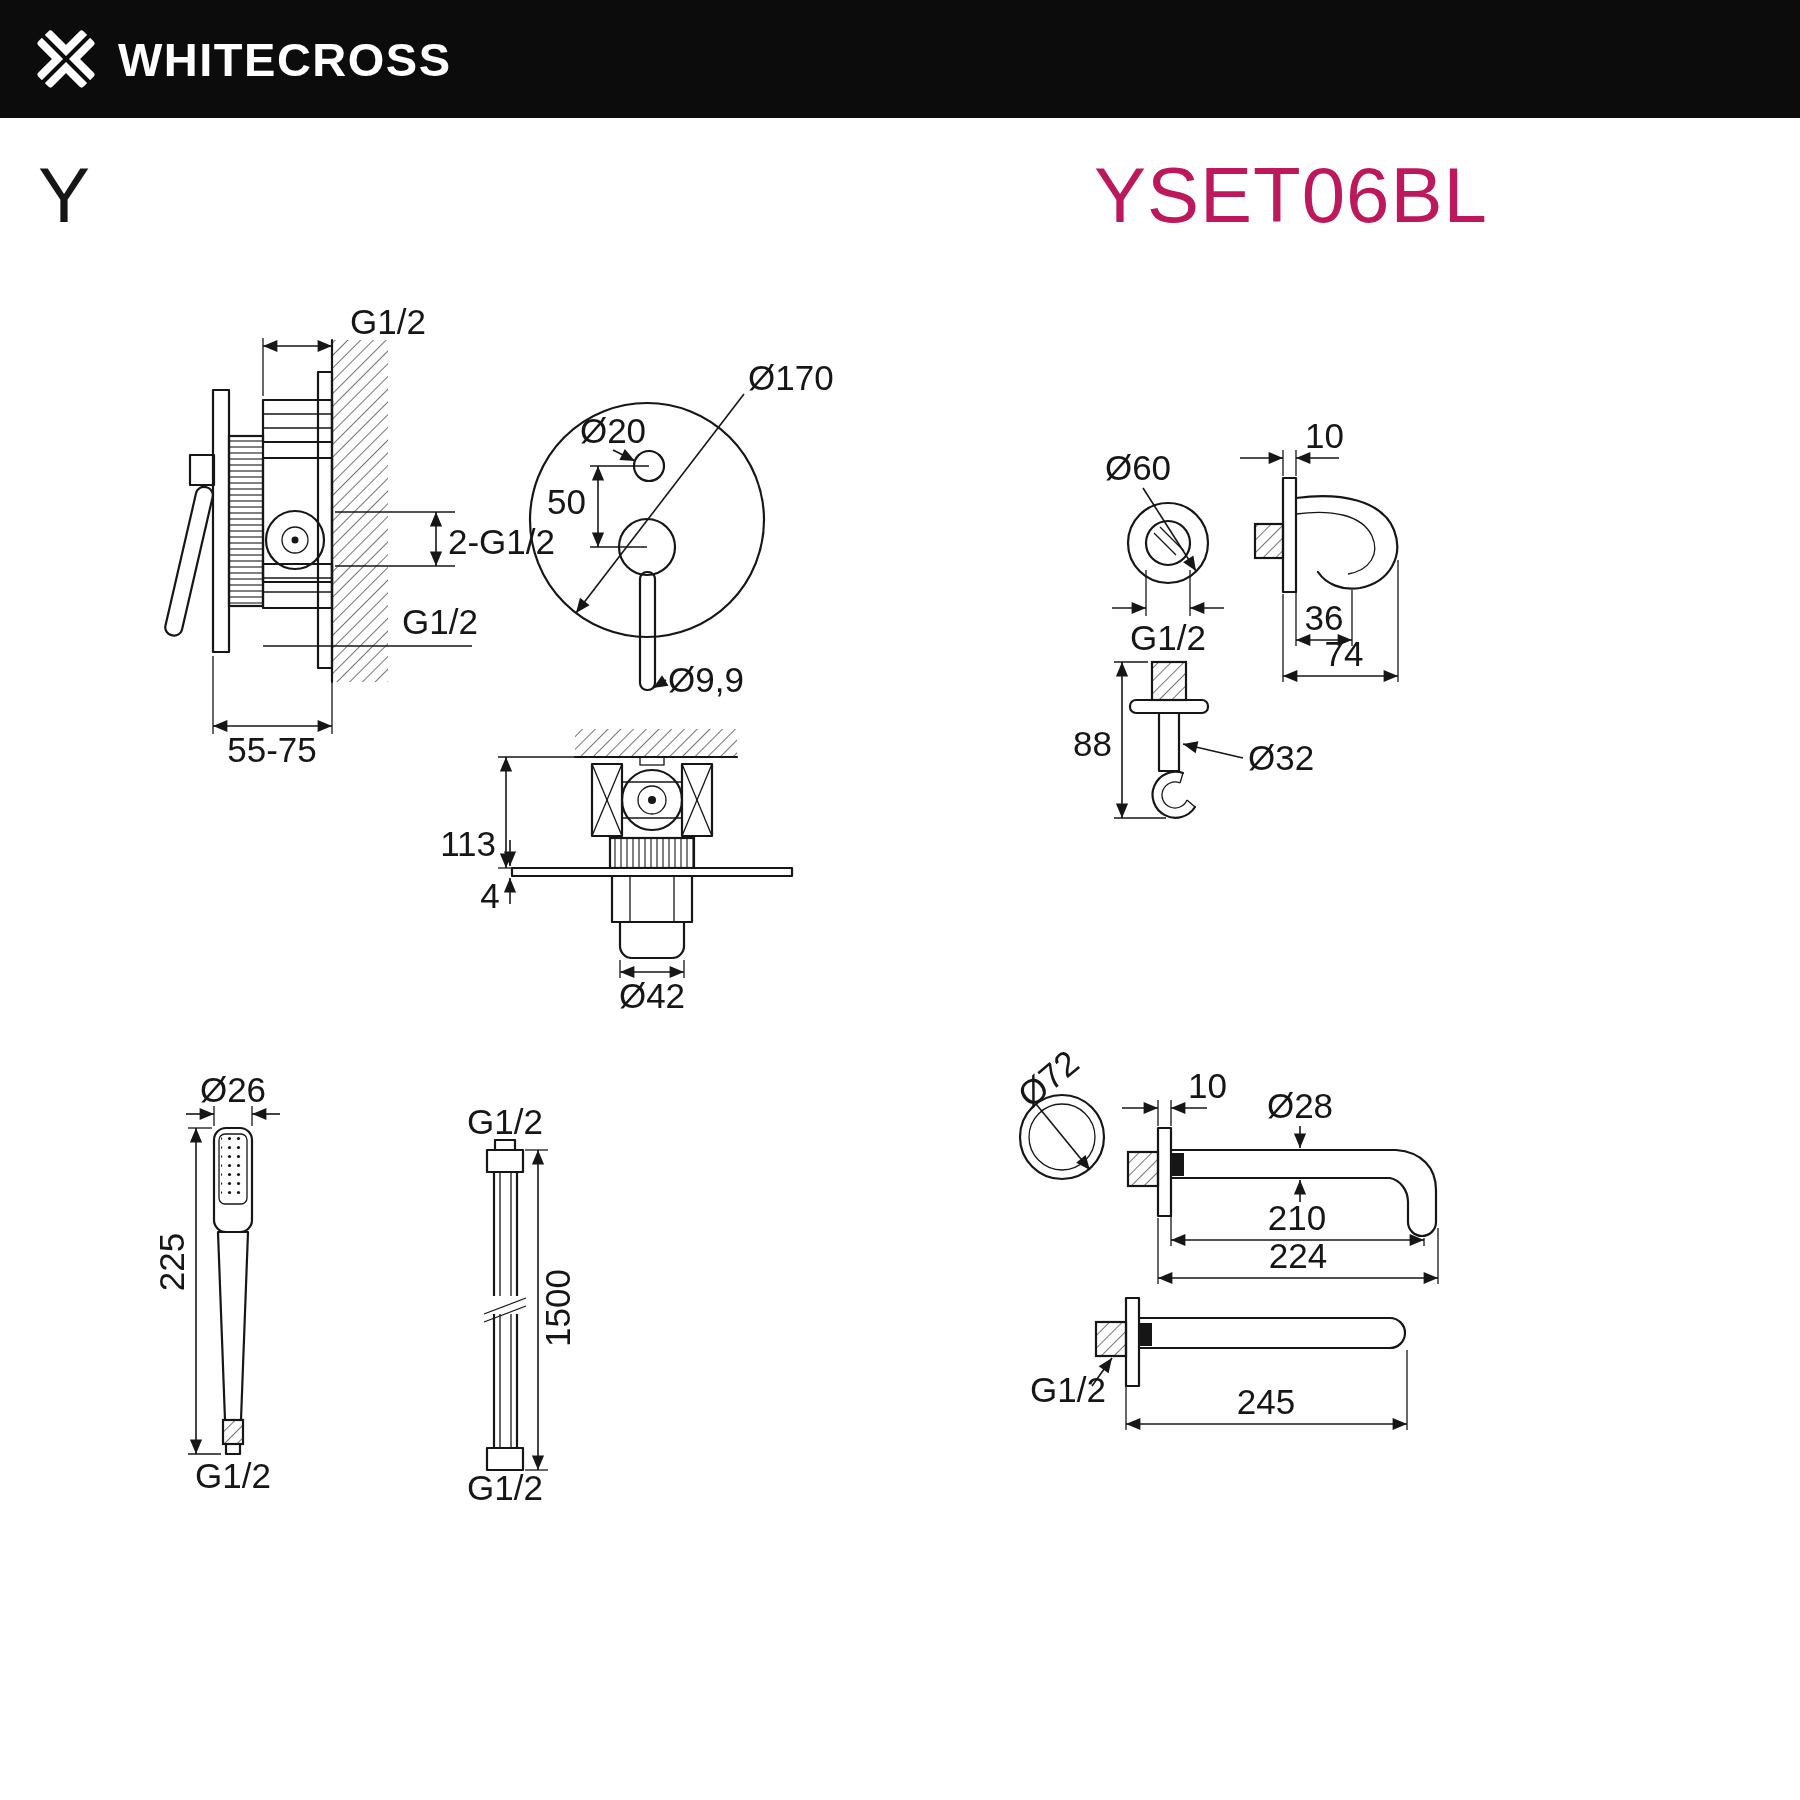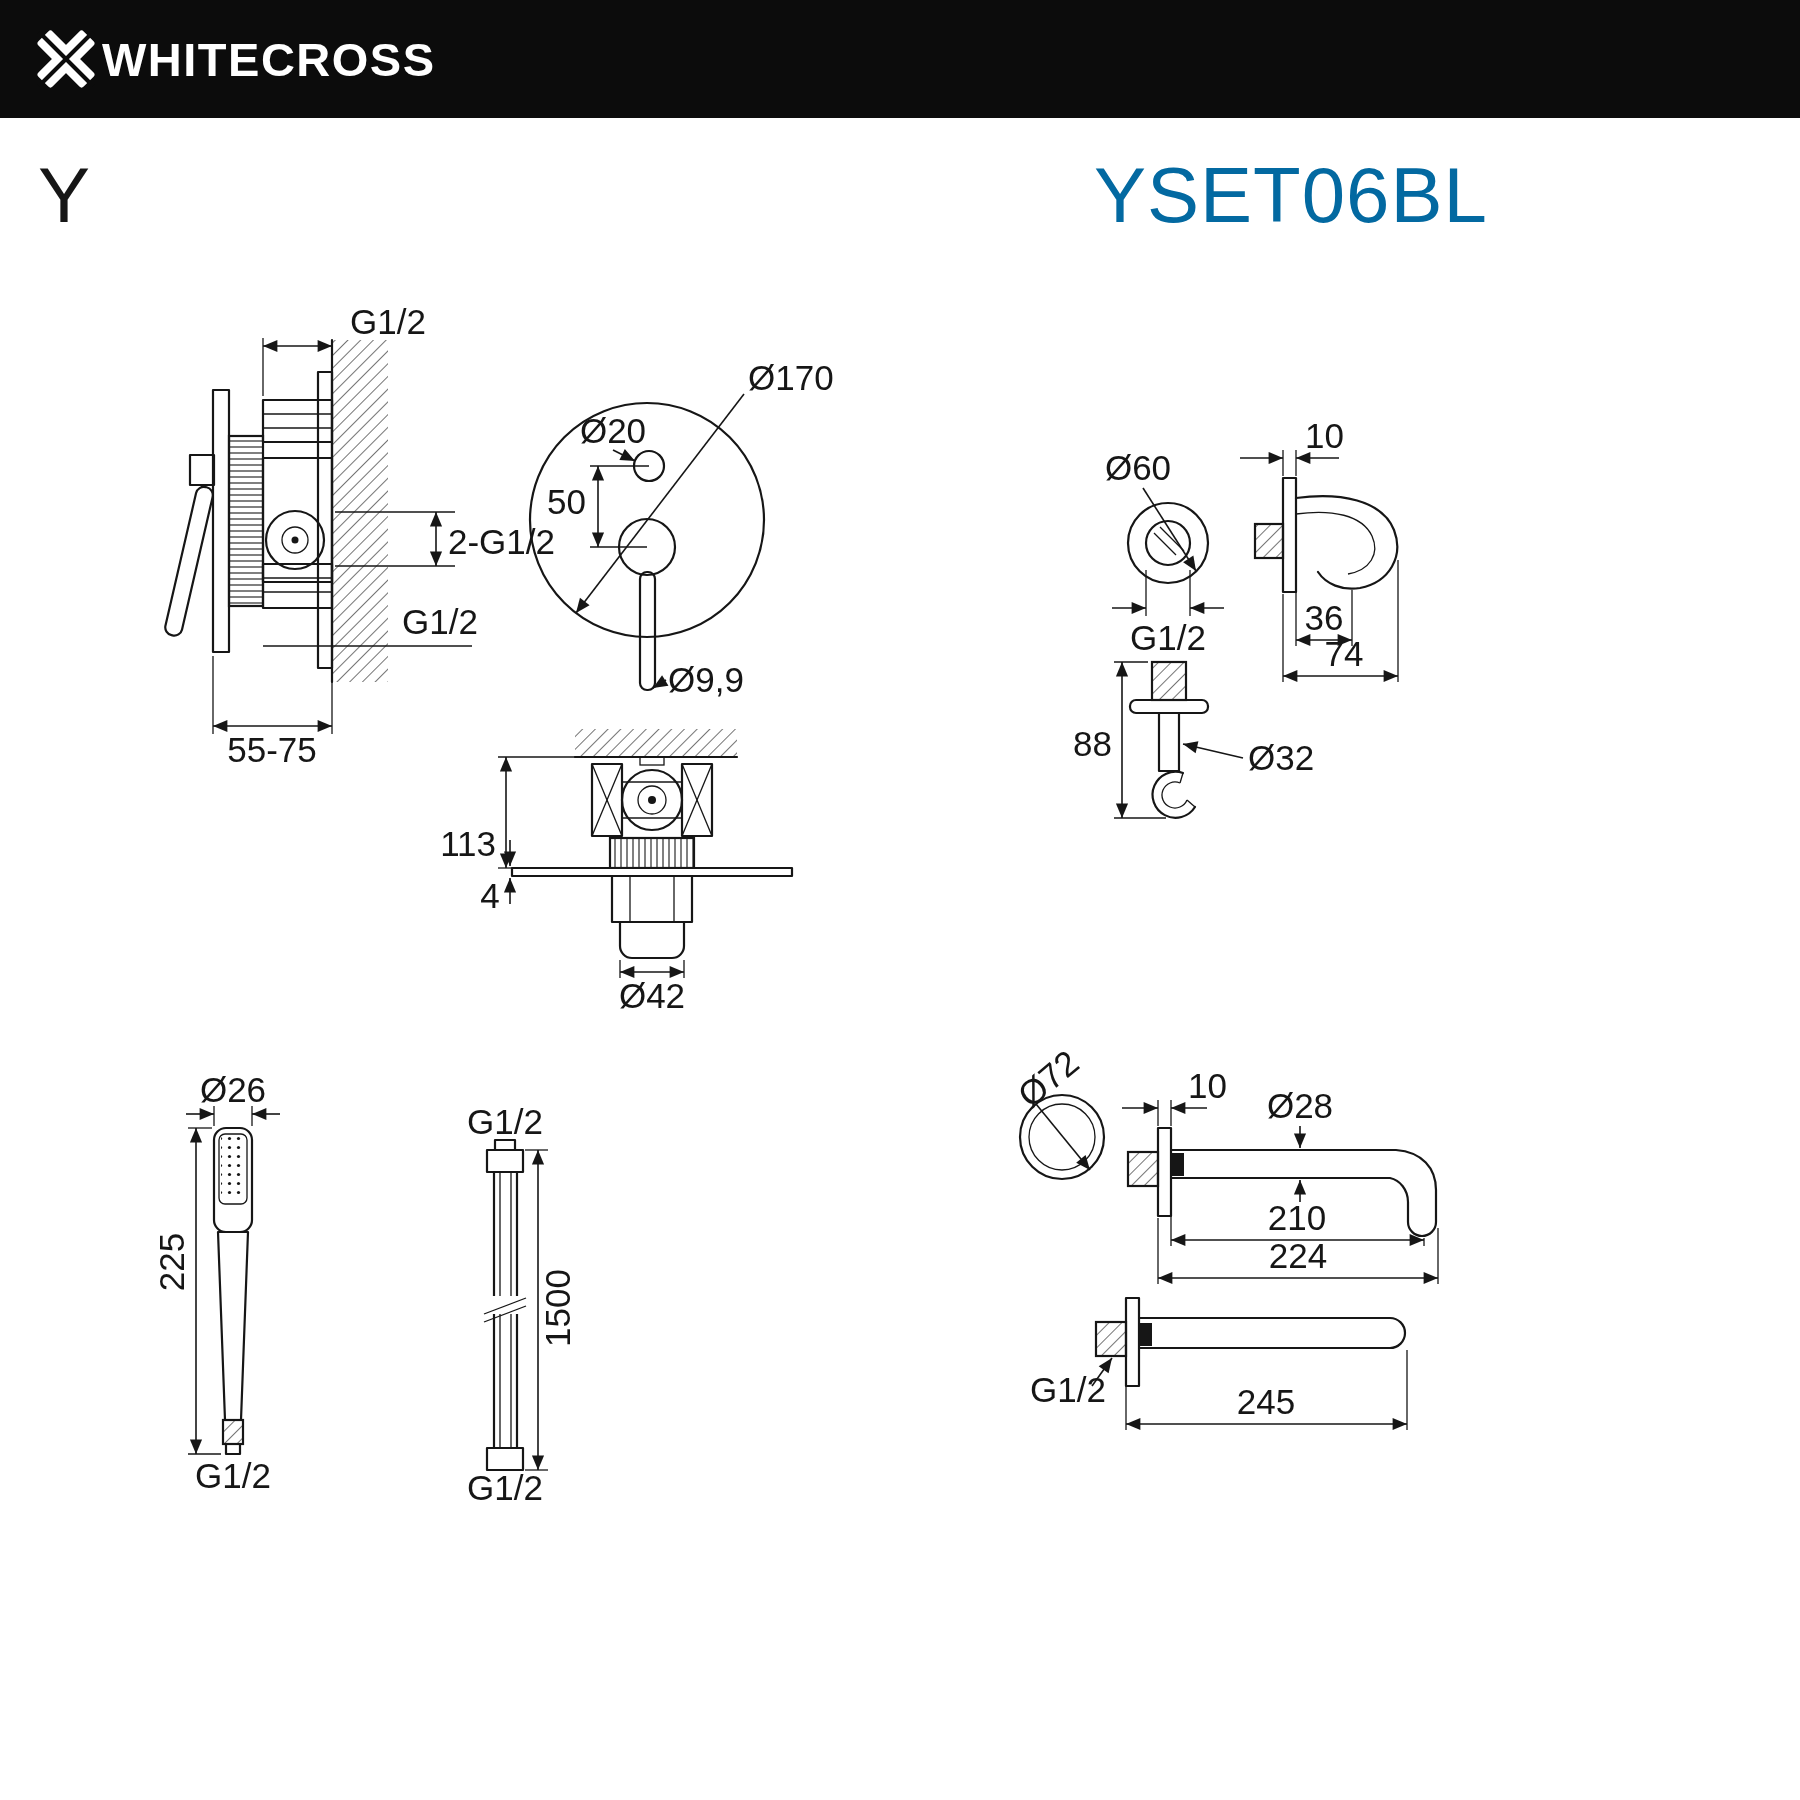--- a/index.html
+++ b/index.html
@@ -1,24 +1,24 @@
 <!DOCTYPE html>
 <html><head>
 <meta charset="utf-8">
 <style>
   * { margin:0; padding:0; box-sizing:border-box; }
   html,body { width:1800px; height:1800px; }
   body { position:relative; background:#ffffff; font-family:"Liberation Sans", sans-serif; overflow:hidden; }
 
   .header { position:absolute; top:0; left:0; width:1800px; height:118px; background:#0c0c0c;
-            display:flex; align-items:center; padding-left:30px; }
+            display:flex; align-items:center; padding-left:30px; gap:16px; }
   .brand  { color:#ffffff; font-size:47px; font-weight:bold; letter-spacing:1.5px; }
 
   .title-series { position:absolute; top:150px; left:38px;   font-size:78px; color:#161616; }
-  .title-model  { position:absolute; top:150px; left:1094px; font-size:78px; color:#0369a1; letter-spacing:1px; }
+  .title-model  { position:absolute; top:150px; left:1094px; font-size:78px; color:#be185d; letter-spacing:1px; }
 
   .drawing-svg { position:absolute; top:0; left:0; }
 
   text { font-family:"Liberation Sans", sans-serif; font-size:35px; fill:#161616; stroke:none; }
   .ln   { fill:none; stroke:#161616; stroke-width:2.2; stroke-linejoin:round; stroke-linecap:round; }
   .thin { fill:none; stroke:#161616; stroke-width:1.3; }
   .dim  { fill:none; stroke:#161616; stroke-width:1.6; }
   .solid{ fill:#161616; stroke:none; }
   .wfill{ fill:#ffffff; }
 </style>

